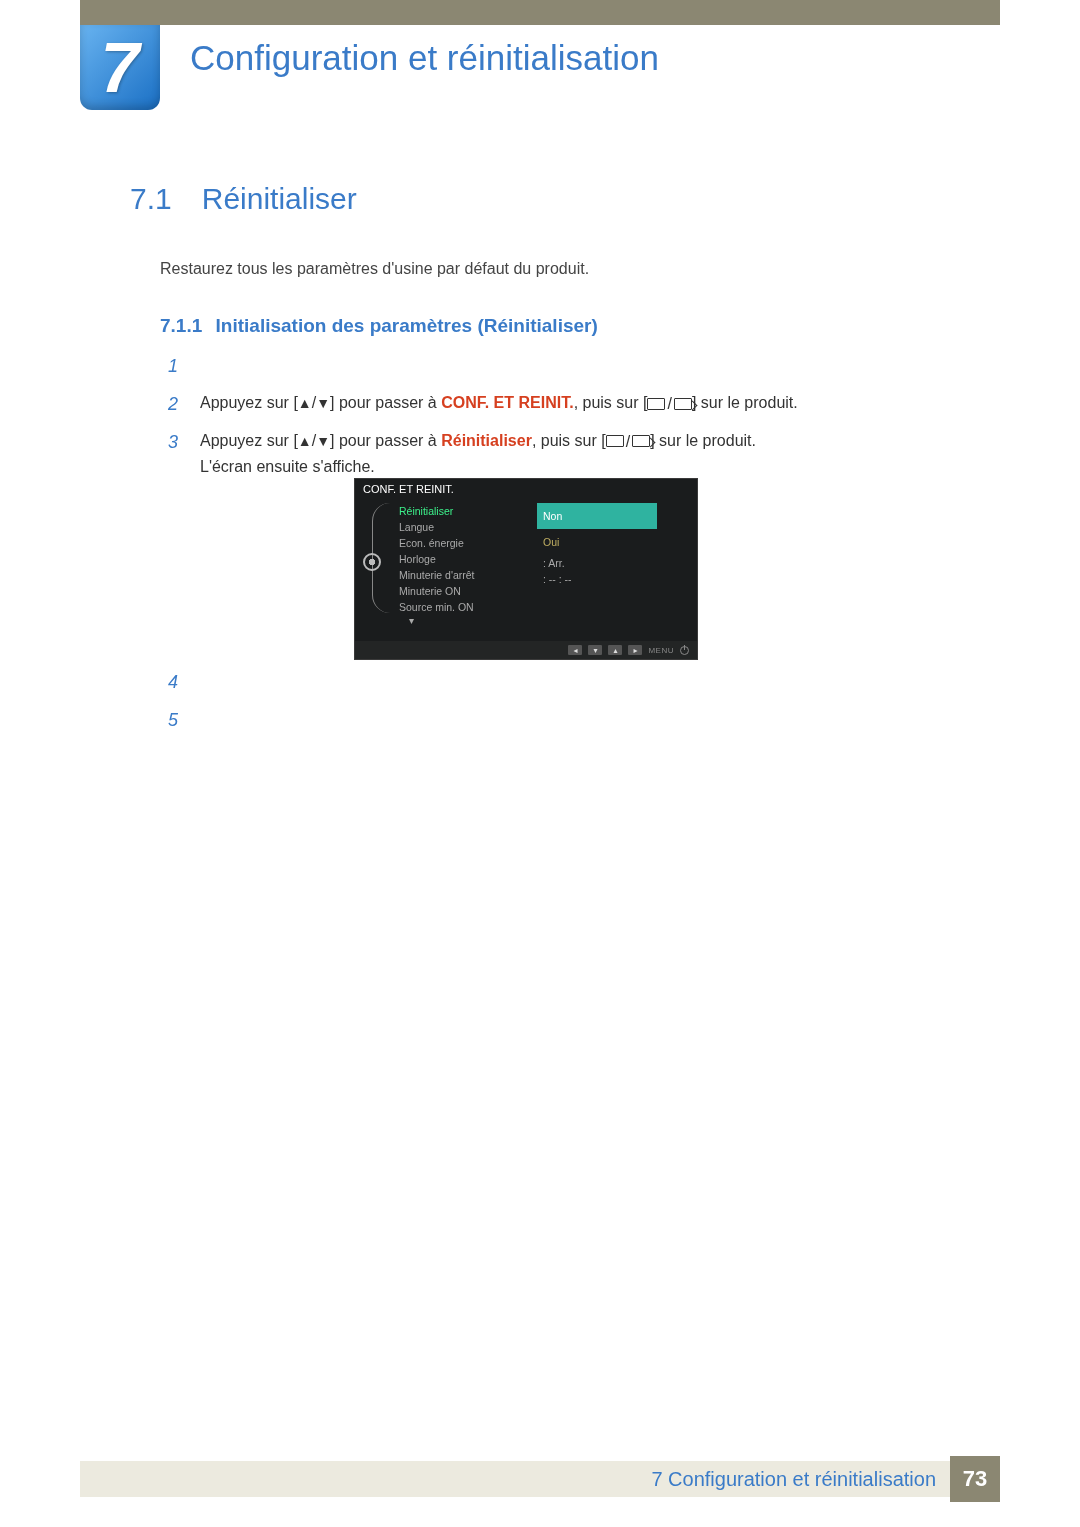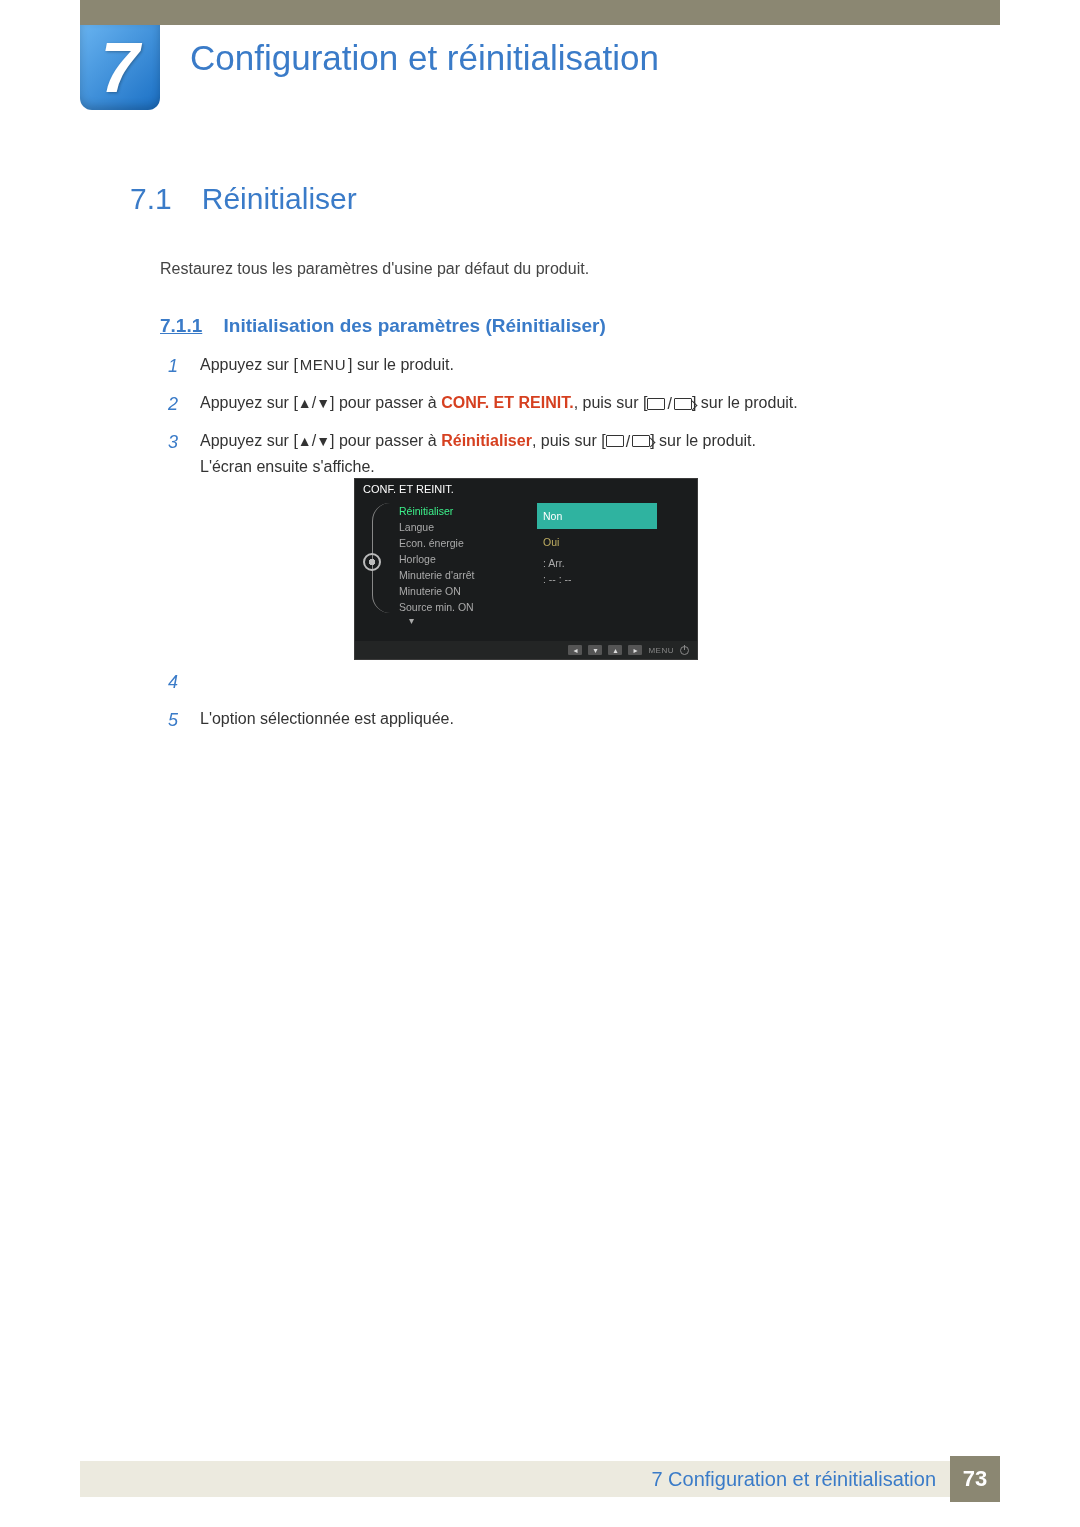--- a/index.html
+++ b/index.html
@@ -36,21 +36,21 @@
     position: absolute; top: 182px; left: 90px;
     display: flex; align-items: baseline; gap: 30px; margin-left: 40px;
   }
   .section-num  { font-size: 30px; color: #3a7bc8; }
   .section-ttl  { font-size: 30px; color: #3a7bc8; }
   .intro     { position: absolute; top: 260px; left: 160px; font-size: 16px; color: #444; }
   .subsection{
     position: absolute; top: 315px; left: 160px;
     font-size: 19px; color: #3a7bc8; font-weight: bold;
   }
-  .subsection .num { margin-right: 16px; text-decoration: underline; }
+  .subsection .num { margin-right: 8px; }
   .steps { position: absolute; top: 352px; left: 168px; width: 750px; }
   .step { display: flex; gap: 16px; margin-bottom: 9px; line-height: 1.6; font-size: 16px; }
   .step .n { color: #3a7bc8; font-style: italic; font-size: 18px; min-width: 16px; }
   .step .t { color: #333; }
   .red  { color: #d64020; font-weight: bold; }
   .menu-key {
     display: inline-block; font-family: Arial; font-size: 15px;
     padding: 0 2px; letter-spacing: .5px;
   }
   .ico-box {
@@ -146,23 +146,20 @@
 <div class="intro">Restaurez tous les paramètres d'usine par défaut du produit.</div>
 
 <div class="subsection">
   <span class="num">7.1.1</span>
   <span>Initialisation des paramètres (Réinitialiser)</span>
 </div>
 
 <div class="steps">
   <div class="step">
     <span class="n">1</span>
-    <span class="t">
-      <span>Appuyez sur [</span><span class="menu-key">MENU</span><span>] sur le produit.</span>
-    </span>
   </div>
   <div class="step">
     <span class="n">2</span>
     <span class="t">
       <span>Appuyez sur [</span><span class="arup">▲</span>/<span class="ardn">▼</span><span>] pour passer à </span><span class="red">CONF. ET REINIT.</span><span>, puis sur [</span><span class="ico-box">
           <span class="prect"></span>
           <span class="slash">/</span>
           <span class="prect enter"></span>
         </span><span>] sur le produit.</span>
     </span>
@@ -213,20 +210,19 @@
     <span class="pwr"></span>
   </div>
 </div>
 
 <div class="steps2">
   <div class="step">
     <span class="n">4</span>
   </div>
   <div class="step">
     <span class="n">5</span>
-    <span class="t">L'option sélectionnée est appliquée.</span>
   </div>
 </div>
 
 <div class="bottom-bar">
   <span class="lbl">7 Configuration et réinitialisation</span>
   <span class="pg">73</span>
 </div>
 
 </body></html>

